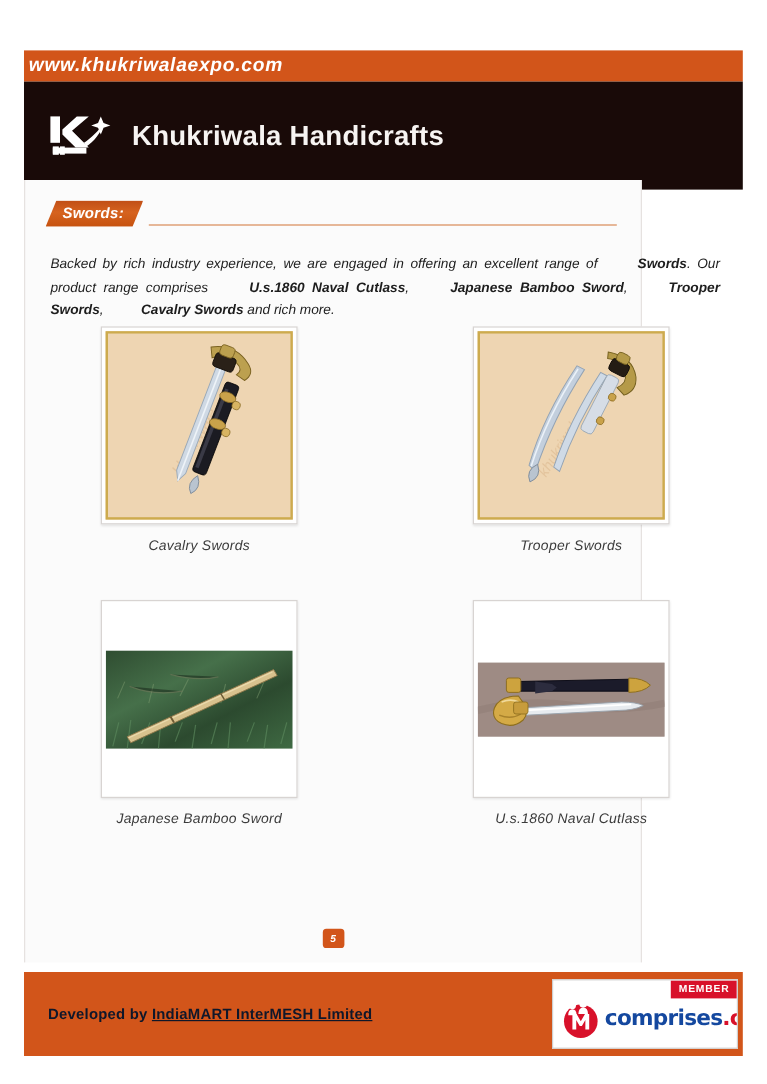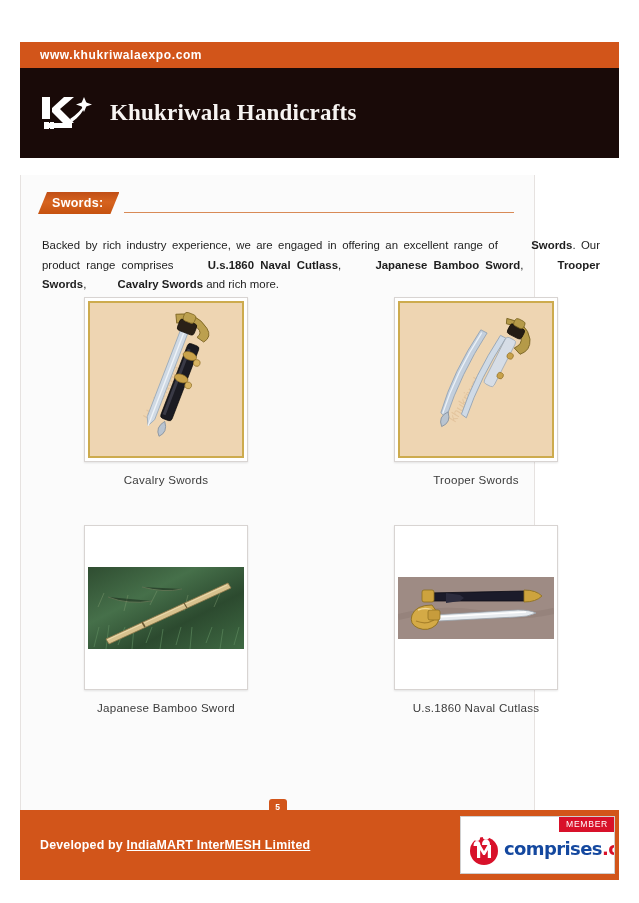--- a/index.html
+++ b/index.html
@@ -26,27 +26,28 @@
   
   .urlbar {
     position: absolute;
     left: 20px; top: 42px;
     width: 599px; height: 26px;
     background: #d2551a;
     box-sizing: border-box;
   }
   .urlbar .url {
     position: absolute;
-    left: 20px; top: 50%;
+    left: 4px; top: 50%;
     transform: translateY(-50%);
     color: #ffffff;
-    font-size: 12px;
+    font-size: 16px;
     font-weight: bold;
     letter-spacing: .6px;
     white-space: nowrap;
+    font-style: italic;
   }
 
   
   .brandbar {
     position: absolute;
     left: 20px; top: 68px;
     width: 599px; height: 90px;
     background: #190a08;
     box-sizing: border-box;
   }
@@ -57,36 +58,37 @@
     display: flex;
     align-items: center;
     gap: 14px;
   }
   .logo-mark {
     width: 56px; height: 40px;
     display: block;
   }
   .brandname {
     color: #f7f4f2;
-    font-family: Liberation Serif, serif;
+    font-family: Liberation Sans, sans-serif;
     font-size: 23px;
     font-weight: bold;
     letter-spacing: .2px;
     white-space: nowrap;
   }
 
   
   .content {
     position: absolute;
-    left: 20px; top: 175px;
+    left: 20px; top: 150px;
     width: 515px; height: 652px;
     background: #fbfbfb;
     border-left: 1px solid #e6e2e0;
     border-right: 1px solid #e6e2e0;
     box-sizing: border-box;
+    font-style: italic;
   }
 
   
   .sectionhead {
     position: absolute;
     left: 17px; top: 17px;
     right: 20px;
     height: 22px;
   }
   .tab {
@@ -195,21 +197,21 @@
     position: absolute;
     left: 20px; top: 810px;
     width: 599px; height: 70px;
     background: #d2551a;
     box-sizing: border-box;
   }
   .devtext {
     position: absolute;
     left: 20px; top: 50%;
     transform: translateY(-50%);
-    color: #ffffff;
+    color: #0f172a;
     font-size: 12.4px;
     font-weight: bold;
     letter-spacing: .2px;
     white-space: nowrap;
   }
   .devtext .lnk { text-decoration: underline; }
 
   .imbadge {
     position: absolute;
     right: 4px; top: 50%;
@@ -219,21 +221,21 @@
     border: 1px solid #cfcfcf;
     box-sizing: border-box;
     overflow: hidden;
   }
   .im-member {
     position: absolute;
     right: 0; top: 0;
     background: #d8112a;
     color: #ffffff;
     font-size: 8.6px;
-    font-weight: normal;
+    font-weight: bold;
     letter-spacing: .7px;
     padding: 2px 6px 3px 7px;
   }
   .im-row {
     position: absolute;
     left: 6px; bottom: 7px;
     display: flex;
     align-items: center;
     gap: 3px;
   }

